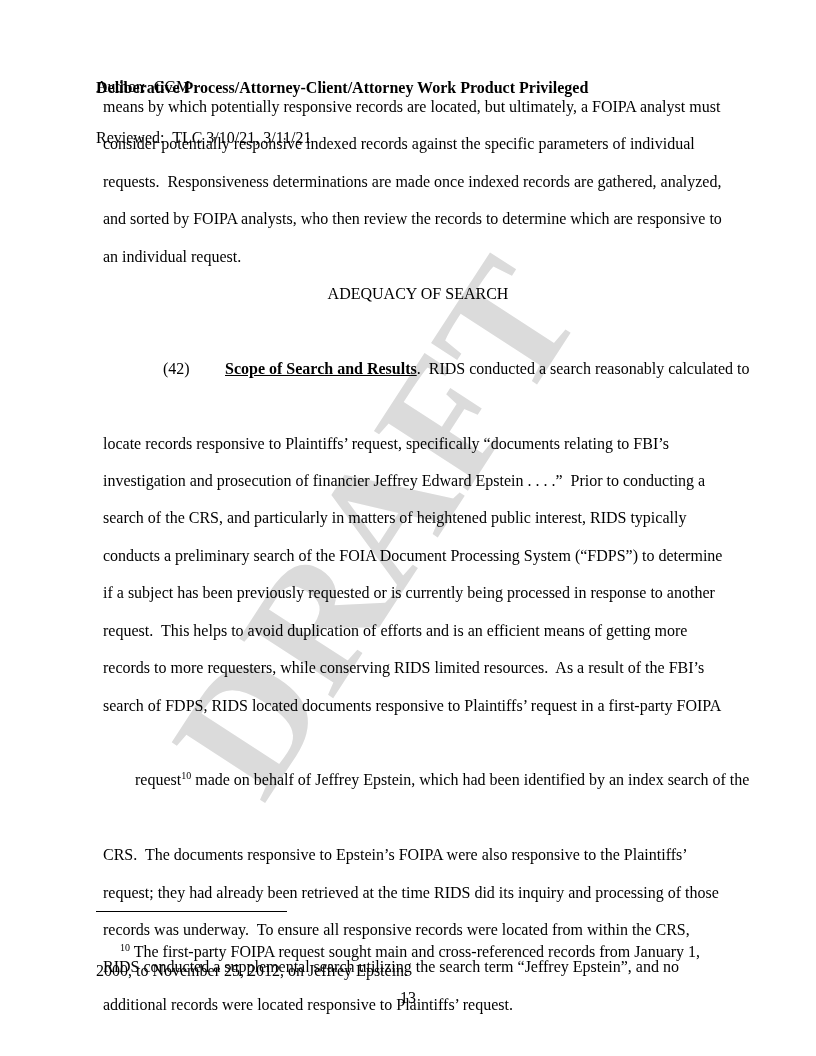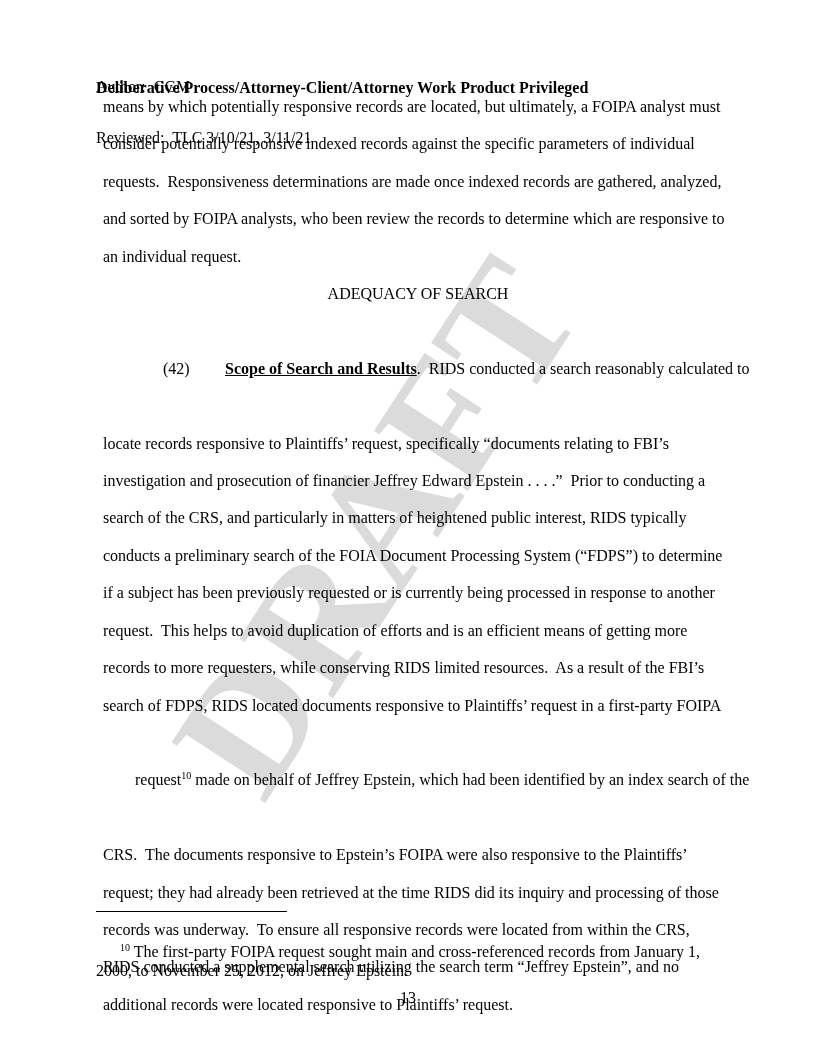--- a/index.html
+++ b/index.html
@@ -107,21 +107,21 @@
       <div class="line">Author:  CGM</div>
       <div class="line">Reviewed:  TLC 3/10/21, 3/11/21</div>
     </div>
 
     <div class="privilege-title">Deliberative Process/Attorney-Client/Attorney Work Product Privileged</div>
 
     <div class="body-block">
       <div class="line">means by which potentially responsive records are located, but ultimately, a FOIPA analyst must</div>
       <div class="line">consider potentially responsive indexed records against the specific parameters of individual</div>
       <div class="line">requests.  Responsiveness determinations are made once indexed records are gathered, analyzed,</div>
-      <div class="line">and sorted by FOIPA analysts, who been review the records to determine which are responsive to</div>
+      <div class="line">and sorted by FOIPA analysts, who then review the records to determine which are responsive to</div>
       <div class="line">an individual request.</div>
 
       <div class="line centered-line">ADEQUACY OF SEARCH</div>
 
       <div class="line">
         <span class="p42-num">(42)</span><span class="underlined">Scope of Search and Results</span><span>.  RIDS conducted a search reasonably calculated to</span>
       </div>
 
       <div class="line">locate records responsive to Plaintiffs’ request, specifically “documents relating to FBI’s</div>
       <div class="line">investigation and prosecution of financier Jeffrey Edward Epstein . . . .”  Prior to conducting a</div>

